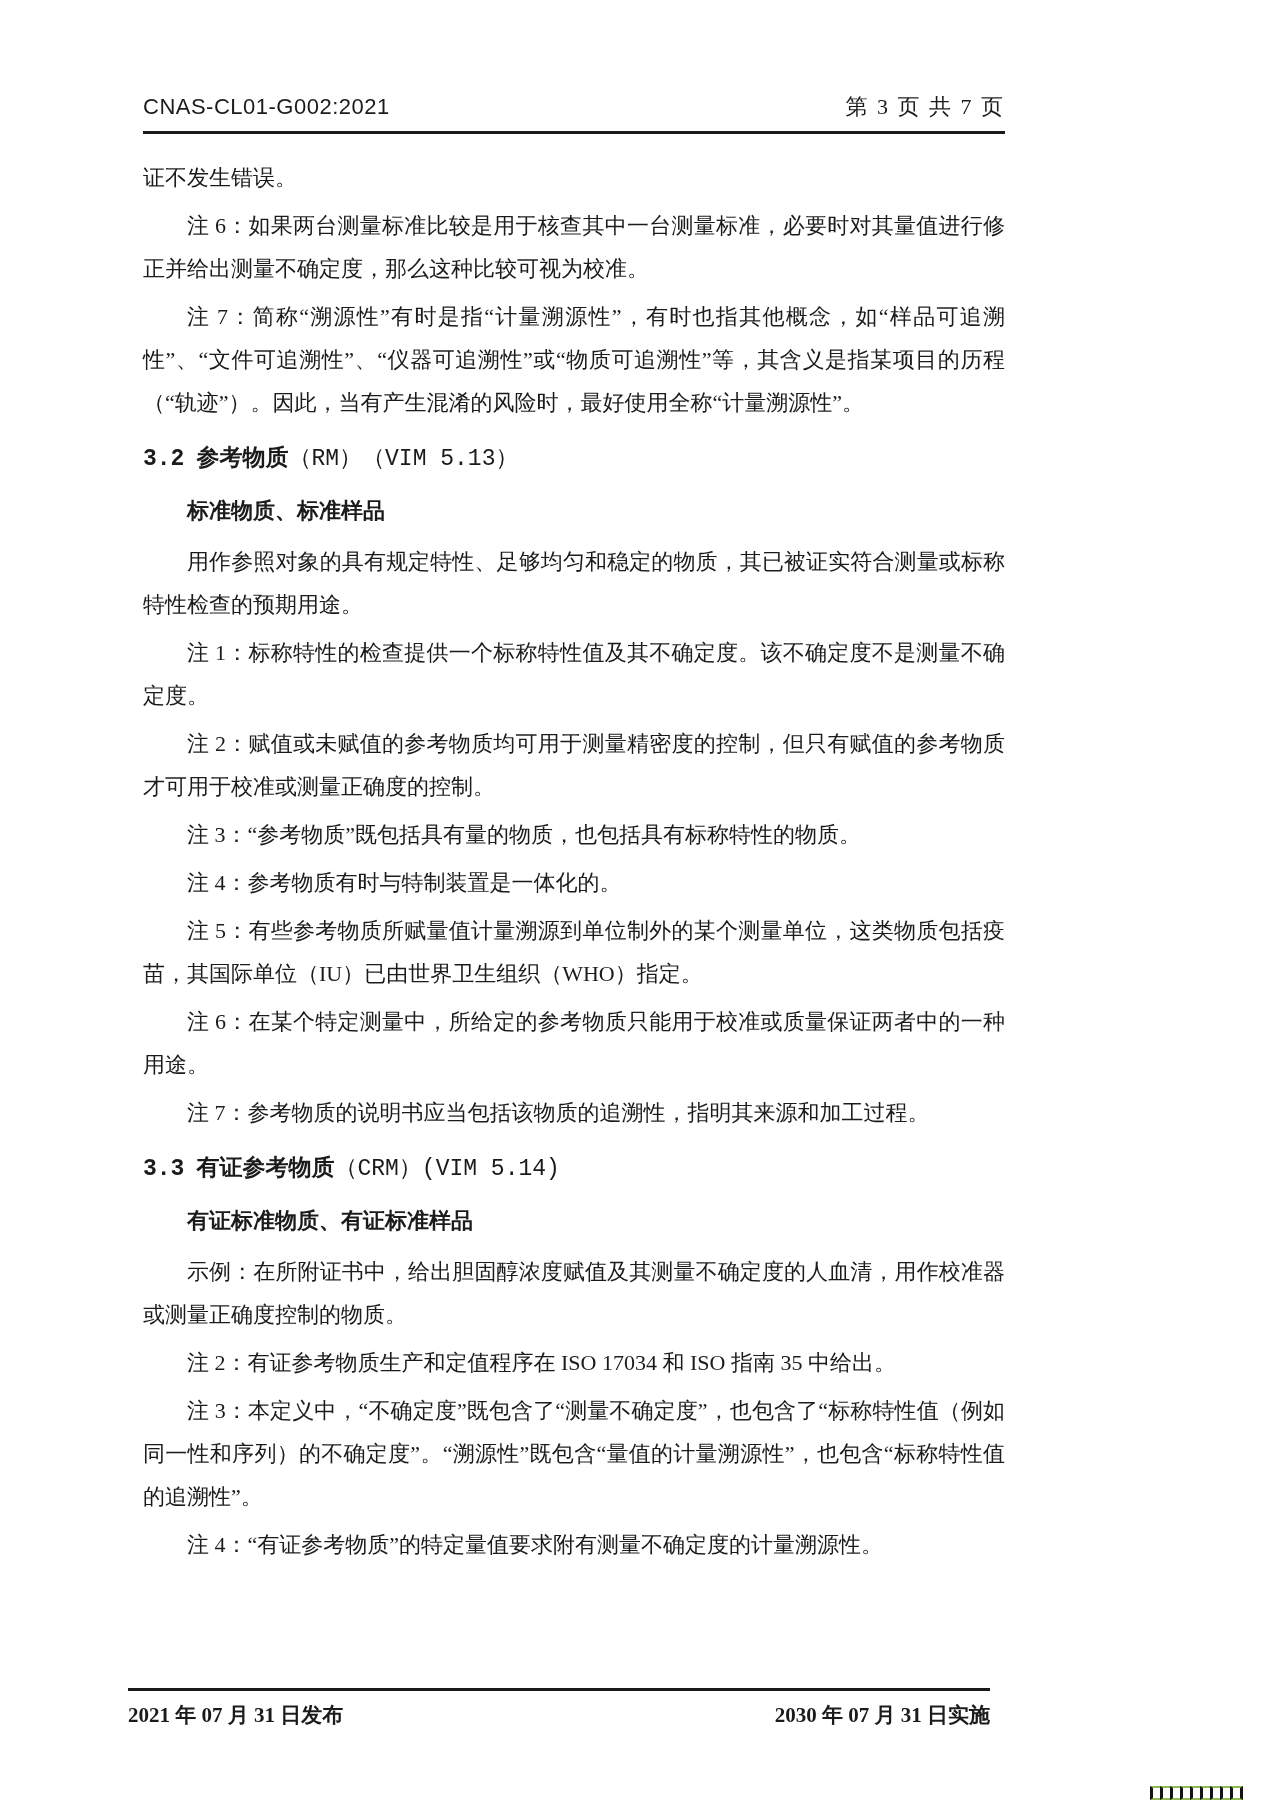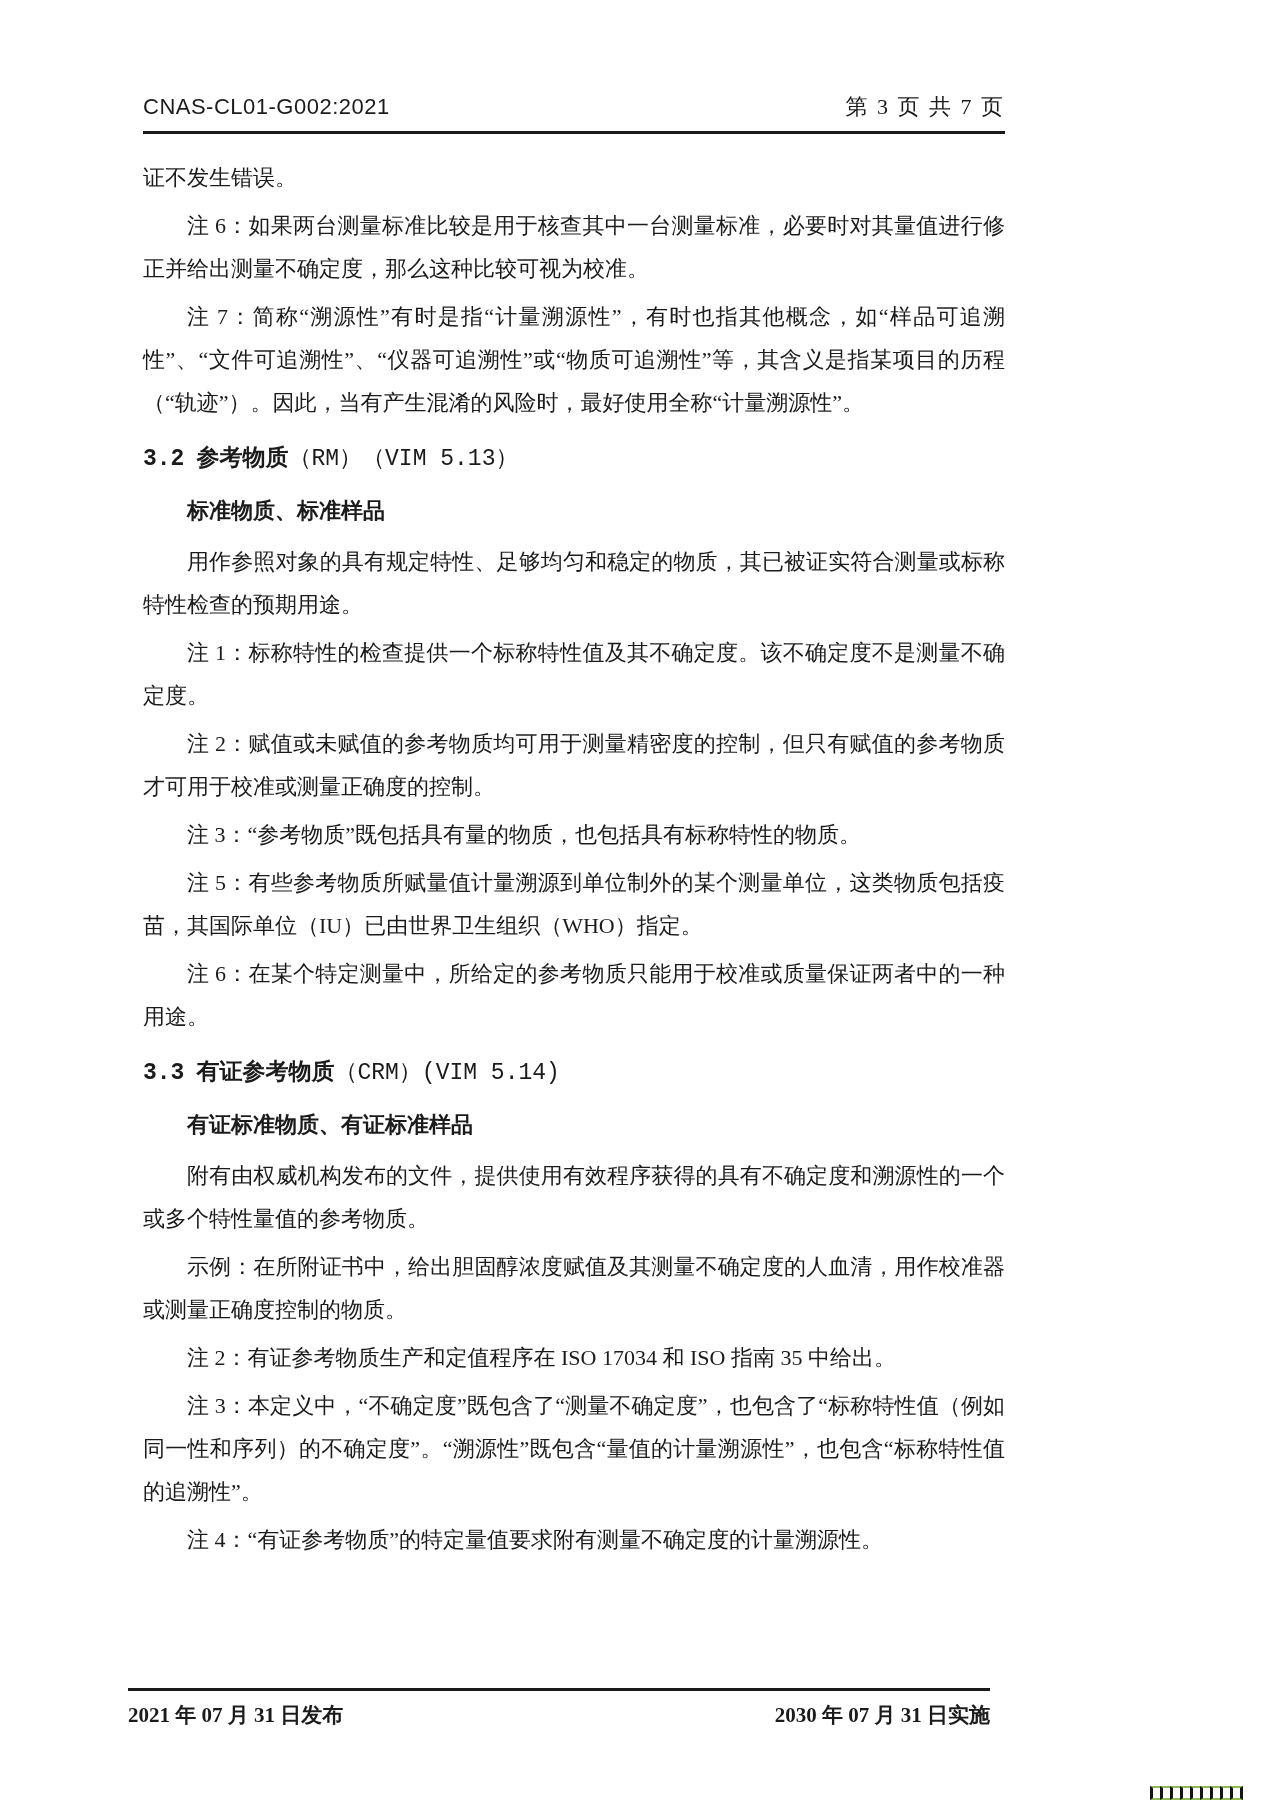--- a/index.html
+++ b/index.html
@@ -124,29 +124,30 @@
 
       <div class="block section">
         <span class="h-num">3.2</span><span class="h-bold">参考物质</span><span class="h-norm">（RM）（VIM 5.13）</span>
       </div>
 
       <div class="block subheading">标准物质、标准样品</div>
       <div class="block">用作参照对象的具有规定特性、足够均匀和稳定的物质，其已被证实符合测量或标称特性检查的预期用途。</div>
       <div class="block">注 1：标称特性的检查提供一个标称特性值及其不确定度。该不确定度不是测量不确定度。</div>
       <div class="block">注 2：赋值或未赋值的参考物质均可用于测量精密度的控制，但只有赋值的参考物质才可用于校准或测量正确度的控制。</div>
       <div class="block">注 3：“参考物质”既包括具有量的物质，也包括具有标称特性的物质。</div>
+      <div class="block">注 4：参考物质有时与特制装置是一体化的。</div>
       <div class="block">注 5：有些参考物质所赋量值计量溯源到单位制外的某个测量单位，这类物质包括疫苗，其国际单位（IU）已由世界卫生组织（WHO）指定。</div>
       <div class="block">注 6：在某个特定测量中，所给定的参考物质只能用于校准或质量保证两者中的一种用途。</div>
+      <div class="block">注 7：参考物质的说明书应当包括该物质的追溯性，指明其来源和加工过程。</div>
 
       <div class="block section">
         <span class="h-num">3.3</span><span class="h-bold">有证参考物质</span><span class="h-norm">（CRM）(VIM 5.14)</span>
       </div>
 
       <div class="block subheading">有证标准物质、有证标准样品</div>
-      <div class="block">附有由权威机构发布的文件，提供使用有效程序获得的具有不确定度和溯源性的一个或多个特性量值的参考物质。</div>
       <div class="block">示例：在所附证书中，给出胆固醇浓度赋值及其测量不确定度的人血清，用作校准器或测量正确度控制的物质。</div>
       <div class="block">注 2：有证参考物质生产和定值程序在 ISO 17034 和 ISO 指南 35 中给出。</div>
       <div class="block">注 3：本定义中，“不确定度”既包含了“测量不确定度”，也包含了“标称特性值（例如同一性和序列）的不确定度”。“溯源性”既包含“量值的计量溯源性”，也包含“标称特性值的追溯性”。</div>
       <div class="block">注 4：“有证参考物质”的特定量值要求附有测量不确定度的计量溯源性。</div>
     </div>
   </div>
 
   <div class="ftr">
     <span>2021 年 07 月 31 日发布</span>
     <span>2030 年 07 月 31 日实施</span>

